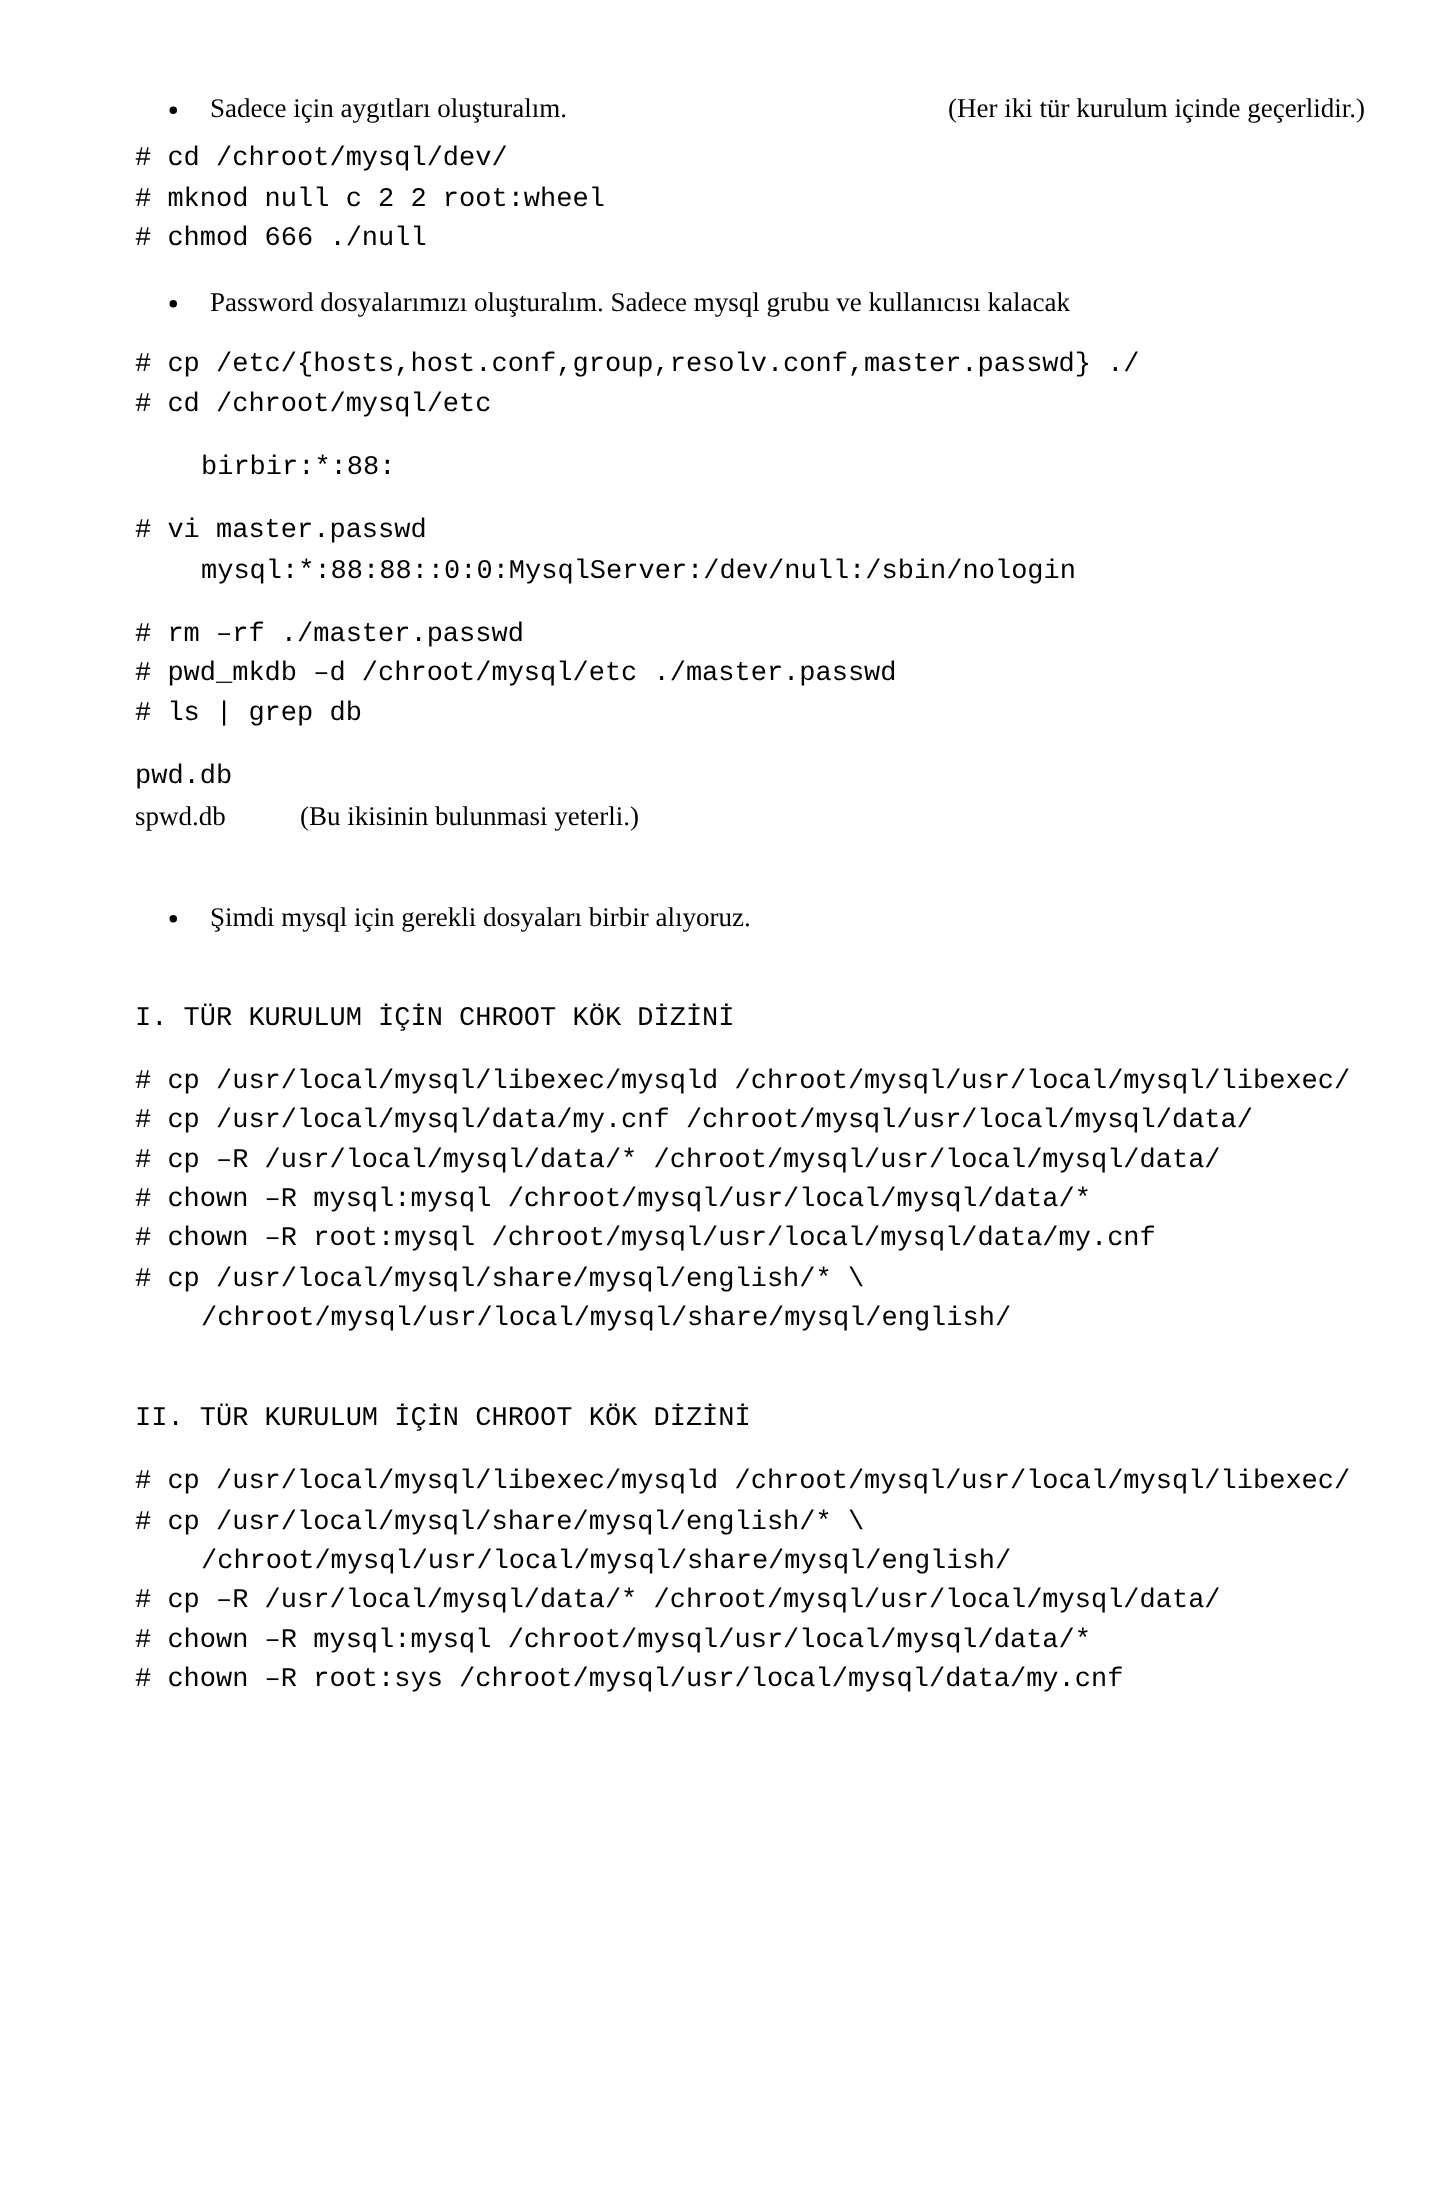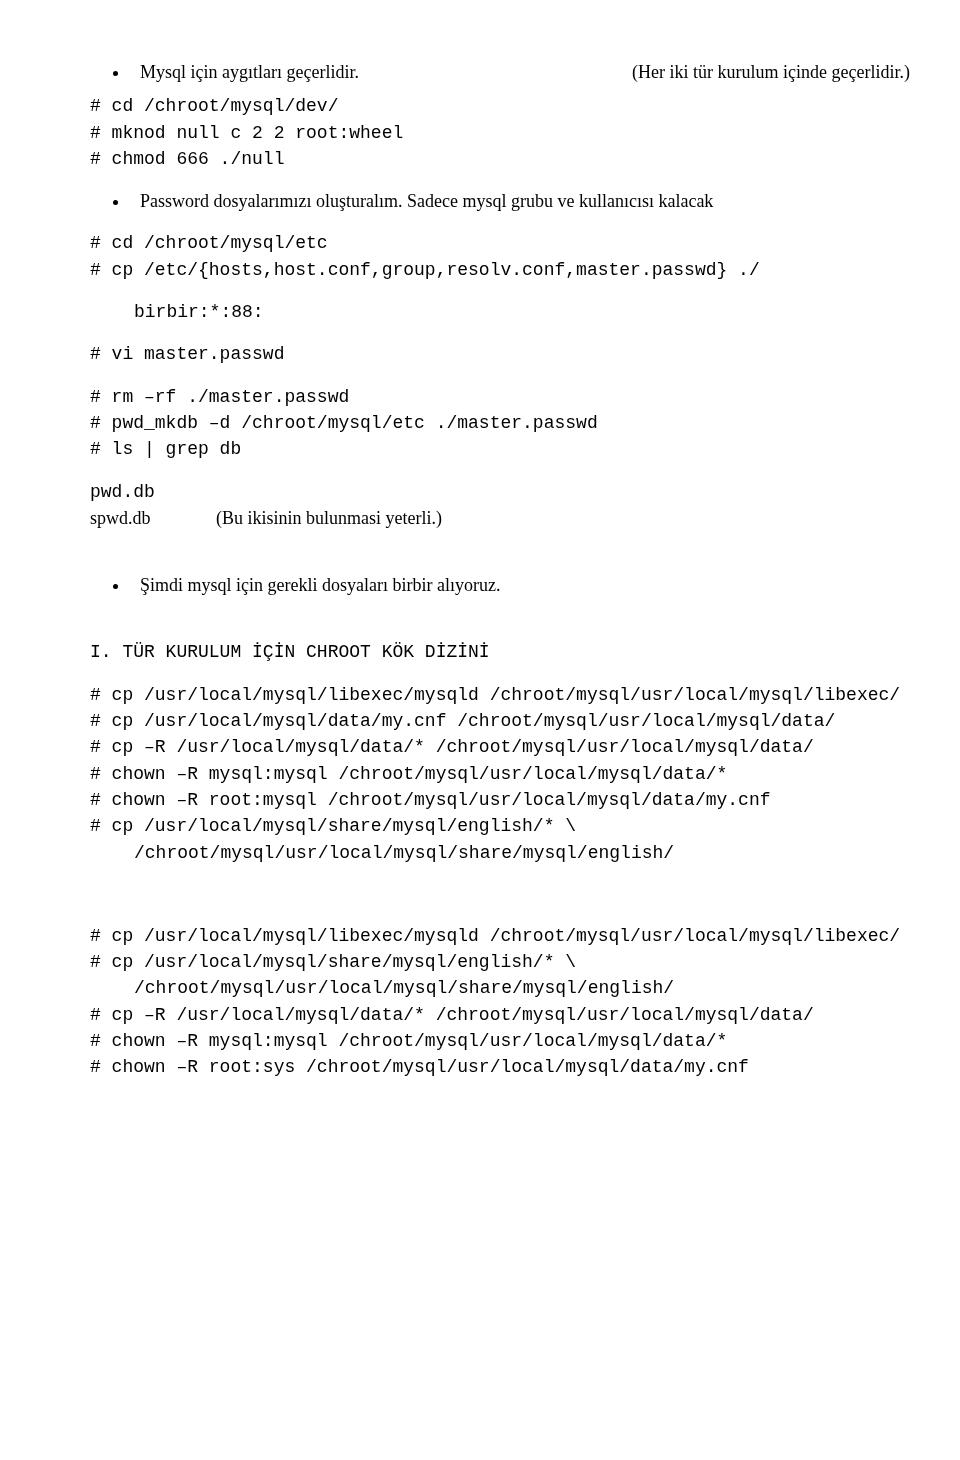--- a/index.html
+++ b/index.html
@@ -38,69 +38,69 @@
     .indent::before {
       content: "";
     }
     .italic {
     }
     .bold {
       font-weight: normal;
     }
     .row {
       display: flex;
-      gap: 16px;
     }
     .row .c1 {
       width: 110px;
     }
     .split {
       display: flex;
       justify-content: space-between;
       padding-right: 10px;
     }
   </style>
 </head>
 <body>
 
 <div class="block">
   <ul class="bullet">
     <li>
       <span class="split">
-        <span>Mysql için aygıtları geçerlidir.</span>
+        <span>Sadece için aygıtları oluşturalım.</span>
         <span>(Her iki tür kurulum içinde geçerlidir.)</span>
       </span>
     </li>
   </ul>
   <div class="clear"></div>
   <p>#  cd  /chroot/mysql/dev/</p>
   <p>#  mknod  null  c  2  2  root:wheel</p>
   <p>#  chmod  666 ./null</p>
 </div>
 
 <div class="block">
   <ul class="bullet">
     <li>
       <span>Password dosyalarımızı oluşturalım.</span>
       <span>Sadece mysql grubu ve kullanıcısı kalacak</span>
     </li>
   </ul>
 </div>
 
 <div class="block">
+  <p>#  cp /etc/{hosts,host.conf,group,resolv.conf,master.passwd}  ./</p>
   <p>#  cd  /chroot/mysql/etc</p>
-  <p>#  cp /etc/{hosts,host.conf,group,resolv.conf,master.passwd}  ./</p>
 </div>
 
 <div class="block">
   <p class="indent">birbir:*:88:</p>
 </div>
 
 <div class="block">
   <p>#  vi master.passwd</p>
+  <p class="indent">mysql:*:88:88::0:0:MysqlServer:/dev/null:/sbin/nologin</p>
 </div>
 
 <div class="block">
   <p>#  rm  –rf  ./master.passwd</p>
   <p>#  pwd_mkdb  –d  /chroot/mysql/etc   ./master.passwd</p>
   <p>#  ls  | grep db</p>
 </div>
 
 <div class="block">
   <p>pwd.db</p>
@@ -130,20 +130,21 @@
   <p>#  cp –R /usr/local/mysql/data/*   /chroot/mysql/usr/local/mysql/data/</p>
   <p>#  chown –R mysql:mysql   /chroot/mysql/usr/local/mysql/data/*</p>
   <p>#  chown –R root:mysql      /chroot/mysql/usr/local/mysql/data/my.cnf</p>
   <p>#  cp /usr/local/mysql/share/mysql/english/* \</p>
   <p class="indent">/chroot/mysql/usr/local/mysql/share/mysql/english/</p>
 </div>
 
 <div style="height:25px"></div>
 
 <div class="block">
+  <p>II. TÜR KURULUM İÇİN CHROOT KÖK DİZİNİ</p>
   <div style="height:16px"></div>
   <p>#  cp /usr/local/mysql/libexec/mysqld    /chroot/mysql/usr/local/mysql/libexec/</p>
   <p>#  cp /usr/local/mysql/share/mysql/english/* \</p>
   <p class="indent">/chroot/mysql/usr/local/mysql/share/mysql/english/</p>
   <p>#  cp –R /usr/local/mysql/data/*   /chroot/mysql/usr/local/mysql/data/</p>
   <p>#  chown –R mysql:mysql   /chroot/mysql/usr/local/mysql/data/*</p>
   <p>#  chown –R root:sys      /chroot/mysql/usr/local/mysql/data/my.cnf</p>
 </div>
 
 </body></html>

